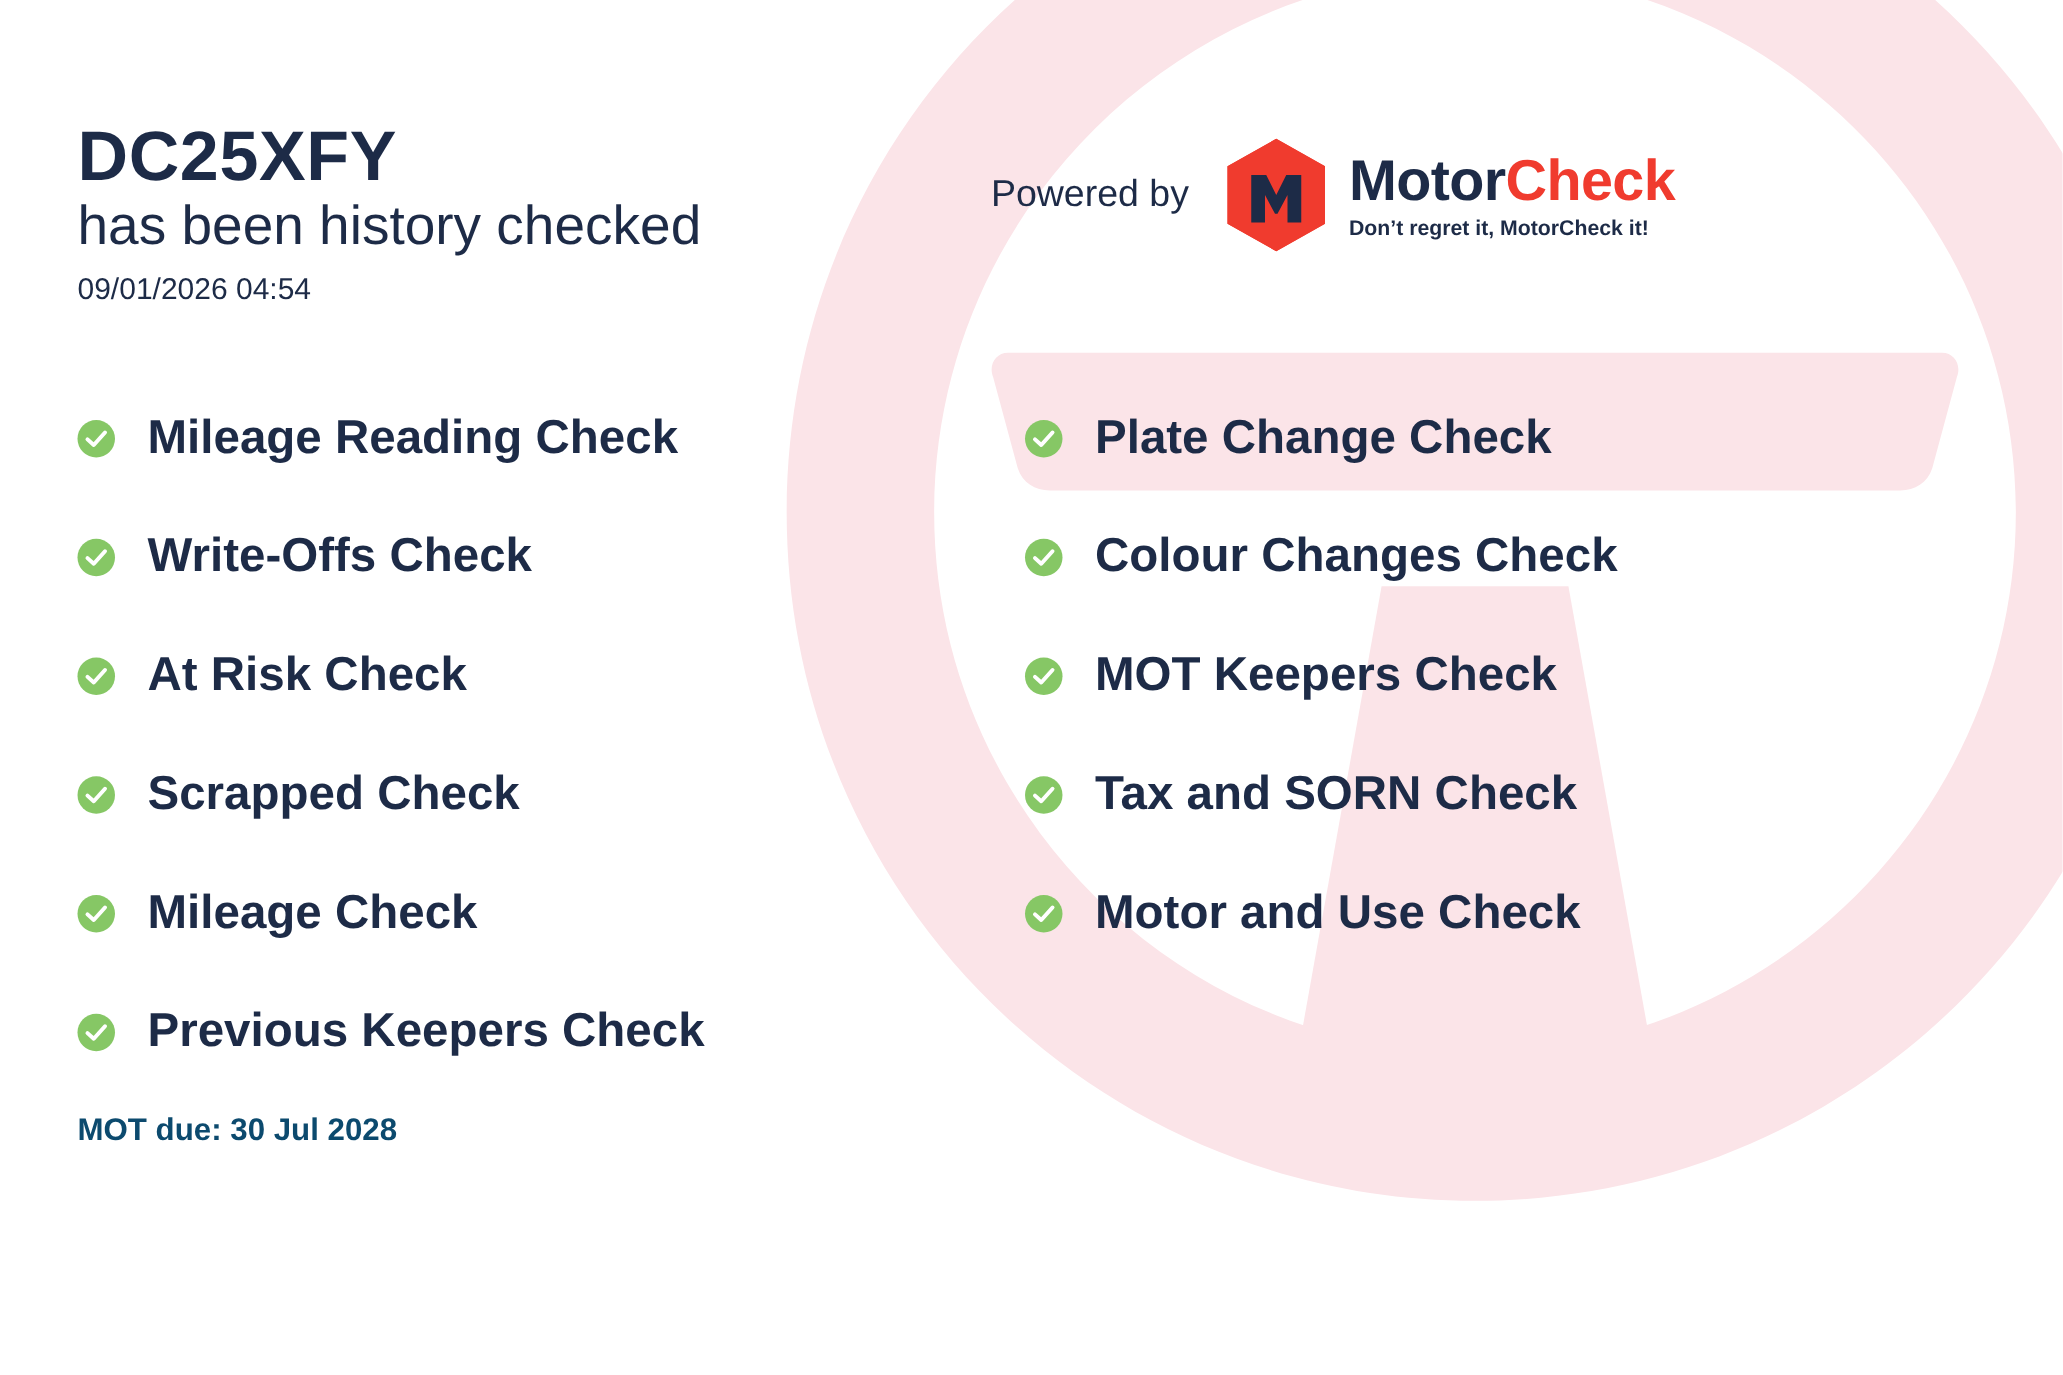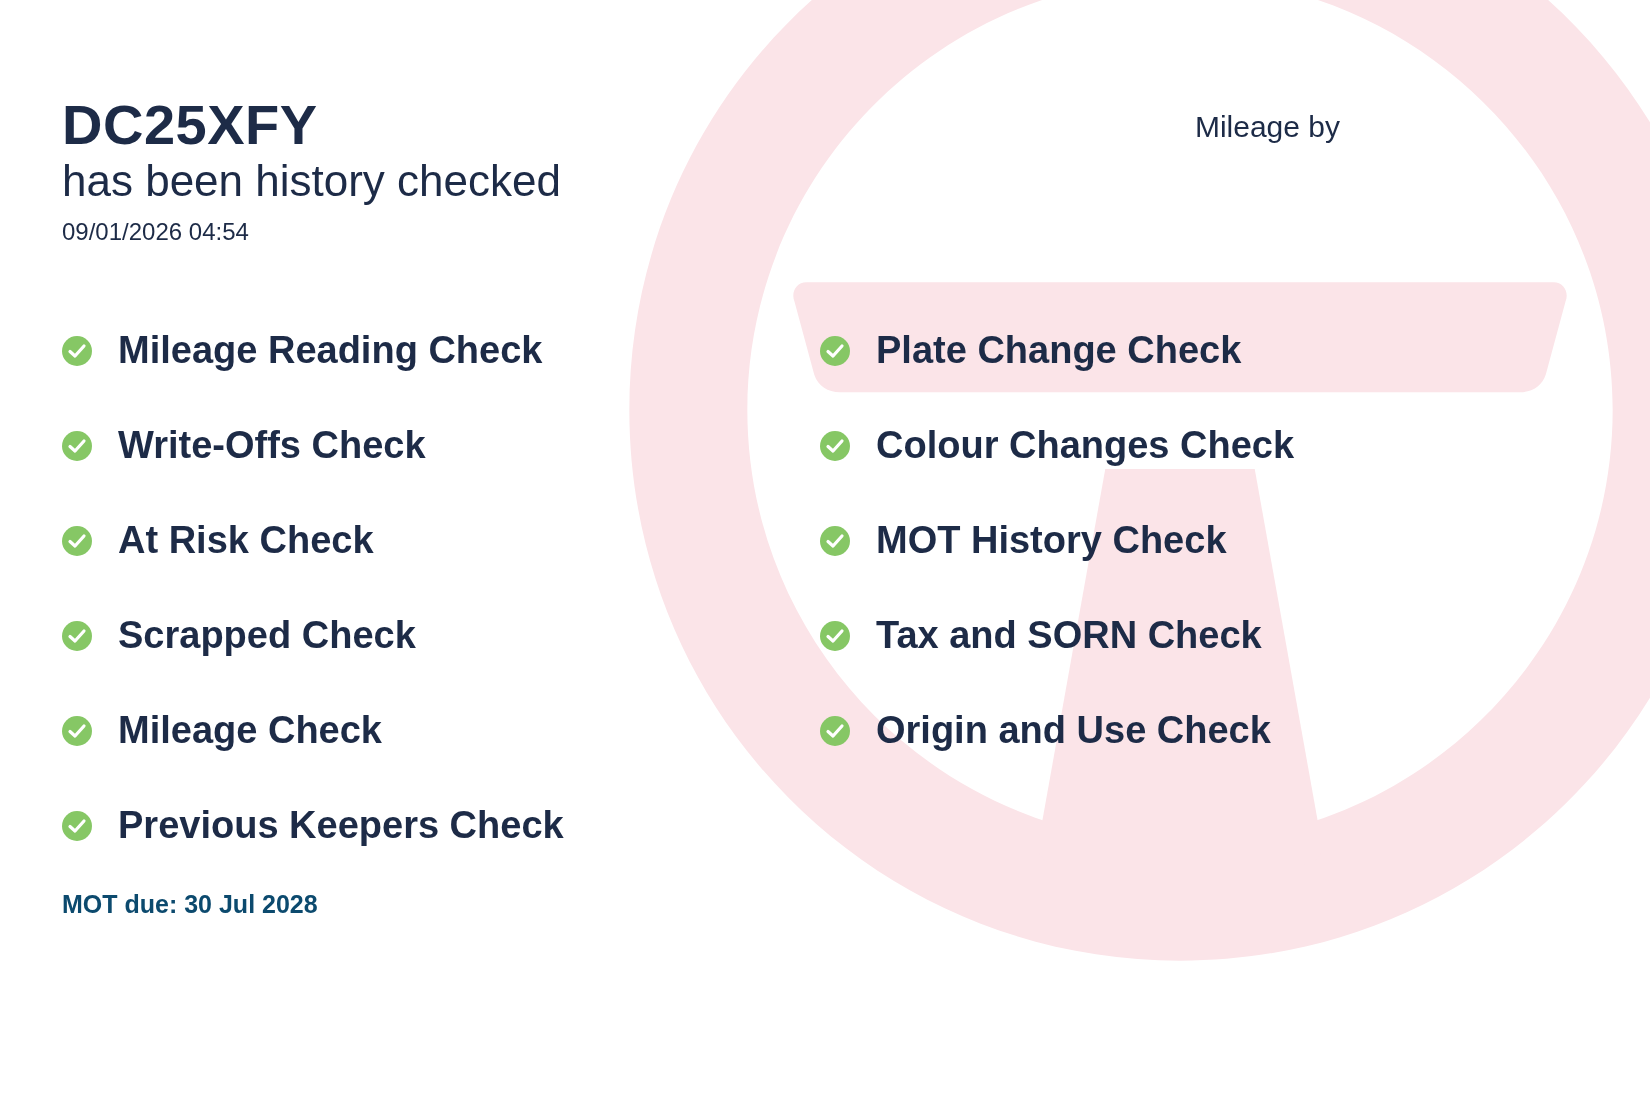--- a/index.html
+++ b/index.html
@@ -176,21 +176,36 @@
 
 <div id="content">
 
   <div class="header">
     <div class="reg-plate">DC25XFY</div>
     <div class="headline">has been history checked</div>
     <div class="timestamp">09/01/2026 04:54</div>
   </div>
 
   <div class="powered-wrap">
-    <div class="powered-label">Mileage by</div>
+    <div class="powered-label">Powered by</div>
+    <div class="logo">
+      <div class="logo-mark">
+        <svg width="88" height="92" viewBox="0 0 88 92" aria-hidden="true">
+          <path d="M44 1 L83 23 L83 69 L44 91 L5 69 L5 23 Z" fill="#f03b2e" rx="8"></path>
+          <path d="M44 1 L83 23 L83 69 L44 91 L5 69 L5 23 Z" fill="#f03b2e"></path>
+          <path d="M24 68 L24 30 L36 30 L44 46 L52 30 L64 30 L64 68 L53 68 L53 46 L45 61 L43 61 L35 46 L35 68 Z" fill="#1d2b47"></path>
+        </svg>
+      </div>
+      <div class="logo-text">
+        <div class="logo-word">
+          <span class="motor">Motor</span><span class="check">Check</span>
+        </div>
+        <div class="logo-tagline">Don’t regret it, MotorCheck it!</div>
+      </div>
+    </div>
   </div>
 
   <div class="checks">
 
     <div class="col left">
       <div class="check-row">
         <span class="check-icon">
           <svg width="30" height="30" viewBox="0 0 30 30" aria-hidden="true">
               <path d="M8 15.5 L13 20 L22 10" stroke="#ffffff" stroke-width="3.2" fill="none" stroke-linecap="round" stroke-linejoin="round"></path>
             </svg>
@@ -255,37 +270,37 @@
             </svg>
         </span>
         <span class="check-label">Colour Changes Check</span>
       </div>
       <div class="check-row">
         <span class="check-icon">
           <svg width="30" height="30" viewBox="0 0 30 30" aria-hidden="true">
               <path d="M8 15.5 L13 20 L22 10" stroke="#ffffff" stroke-width="3.2" fill="none" stroke-linecap="round" stroke-linejoin="round"></path>
             </svg>
         </span>
-        <span class="check-label">MOT History Check</span>
+        <span class="check-label">MOT Keepers Check</span>
       </div>
       <div class="check-row">
         <span class="check-icon">
           <svg width="30" height="30" viewBox="0 0 30 30" aria-hidden="true">
               <path d="M8 15.5 L13 20 L22 10" stroke="#ffffff" stroke-width="3.2" fill="none" stroke-linecap="round" stroke-linejoin="round"></path>
             </svg>
         </span>
         <span class="check-label">Tax and SORN Check</span>
       </div>
       <div class="check-row">
         <span class="check-icon">
           <svg width="30" height="30" viewBox="0 0 30 30" aria-hidden="true">
               <path d="M8 15.5 L13 20 L22 10" stroke="#ffffff" stroke-width="3.2" fill="none" stroke-linecap="round" stroke-linejoin="round"></path>
             </svg>
         </span>
-        <span class="check-label">Origin and Use Check</span>
+        <span class="check-label">Motor and Use Check</span>
       </div>
     </div>
 
   </div>
 
   <div class="mot-due">MOT due: 30 Jul 2028</div>
 
 </div>
 
 </body></html>

